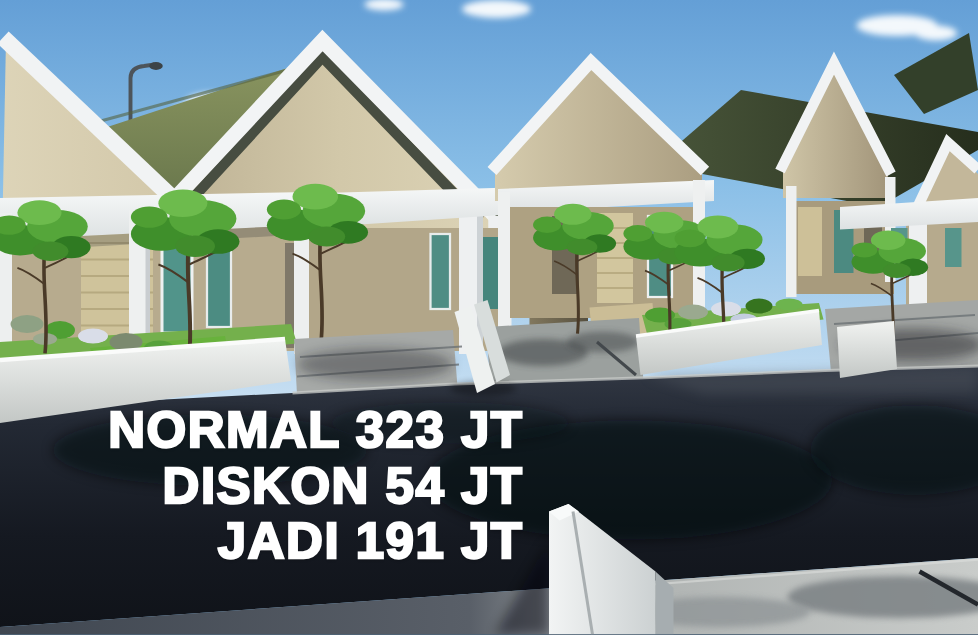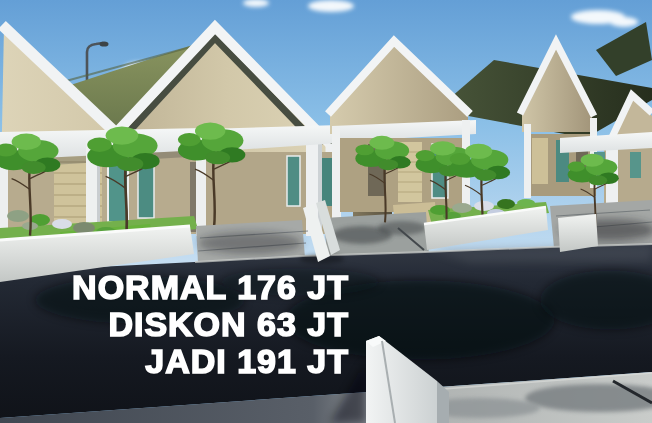--- a/index.html
+++ b/index.html
@@ -305,17 +305,17 @@
   <g>
     <polygon points="330,423 366,360 366,423" fill="#04060a" opacity="0.45" filter="url(#fBlur)"></polygon>
     <polygon points="366,341 379,336 437,381 437,423 366,423" fill="url(#gGate)"></polygon>
     <polygon points="366,341 379,336 386,341 373,347" fill="#f8fafa"></polygon>
     <line x1="382" y1="341" x2="395" y2="423" stroke="#a9afb1" stroke-width="2"></line>
     <polygon points="437,381 449,392 449,423 437,423" fill="#a6adb0"></polygon>
   </g>
 </svg>
 
 <div class="promo">
-  <div class="line">NORMAL 176 JT</div>
-  <div class="line">DISKON 63 JT</div>
+  <div class="line">NORMAL 323 JT</div>
+  <div class="line">DISKON 54 JT</div>
   <div class="line">JADI 191 JT</div>
 </div>
 </div>
 
 </body></html>

